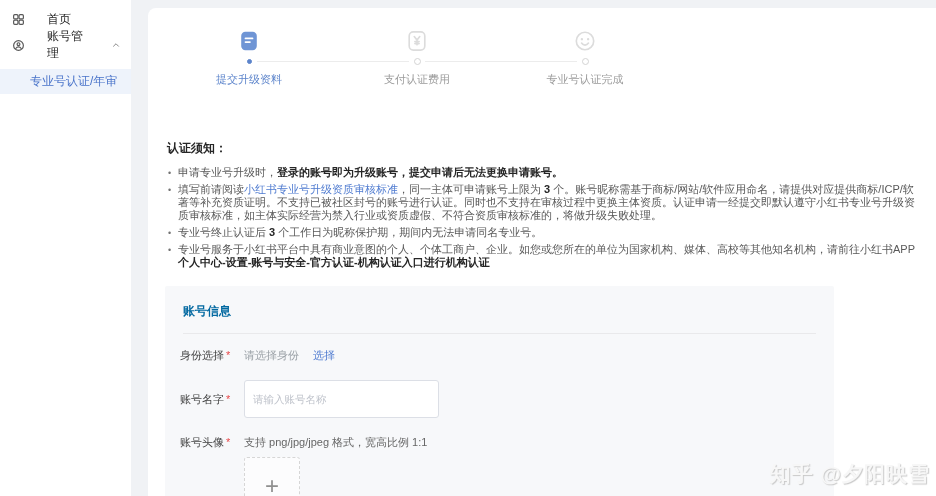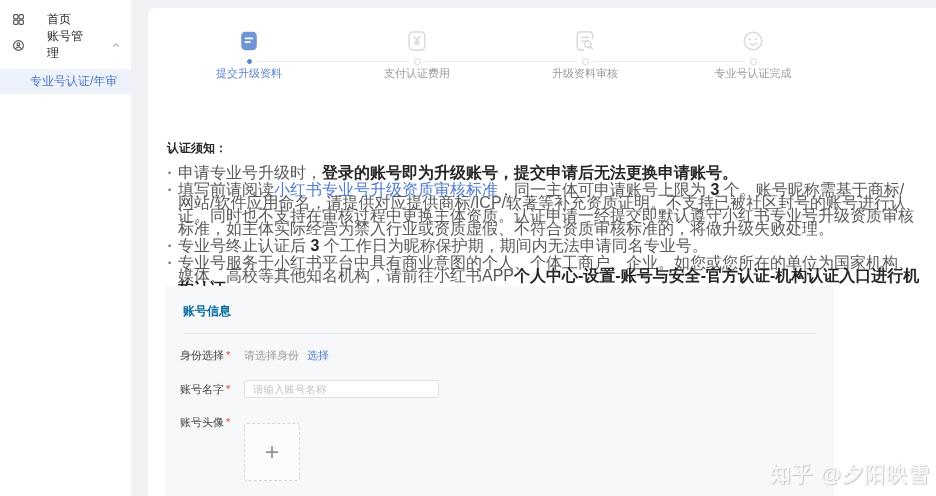--- a/index.html
+++ b/index.html
@@ -41,29 +41,29 @@
   .dotrow {
     position:relative; width:100%; height:9px; margin-top:5px;
     display:flex; align-items:center; justify-content:center;
   }
   .line-l,.line-r { position:absolute; top:4px; height:1px; background:#ececec; width:calc(50% - 8px); }
   .line-l { left:0; } .line-r { right:0; }
   .step:first-child .line-l { display:none; }
   .step:last-child .line-r { display:none; }
   .dot { width:7px; height:7px; border-radius:50%; background:#fff; border:1px solid #d4d4d4; }
   .step.active .dot { width:5px; height:5px; background:#5c84cb; border-color:#5c84cb; }
-  .s-label { margin-top:0; font-size:11px; color:#9b9b9b; }
+  .s-label { margin-top:6px; font-size:11px; color:#9b9b9b; }
   .step.active .s-label { color:#5c84cb; }
 
   
   .notice { position:absolute; left:19px; top:132px; width:753px; }
   .notice-title { font-size:12px; font-weight:bold; color:#262626; }
   .notice ul { list-style:none; margin-top:9px; padding-left:11px; }
   .notice li {
-    position:relative; font-size:16px; line-height:13px;
+    position:relative; font-size:11px; line-height:13px;
     color:#595959; margin-bottom:4px;
   }
   .notice li::before {
     content:"•"; position:absolute; left:-10px; top:1px;
     font-size:9px; color:#737373;
   }
   .t-strong { color:#262626; font-weight:bold; }
   .t-link { color:#4f7bd0; text-decoration:none; cursor:pointer; }
 
   
@@ -72,23 +72,23 @@
     background:#f7f8fa; border-radius:2px;
   }
   .panel-title { padding:17px 18px 13px; font-size:12px; font-weight:bold; color:#0369a1; }
   .panel-divider { margin:0 18px; height:1px; background:#e9e9eb; }
   .form { padding:14px 0 0 15px; font-size:11px; }
   .form-row { display:flex; align-items:center; margin-bottom:17px; }
   .form-row.top { align-items:flex-start; }
   .f-label { width:56px; flex:none; color:#434343; }
   .req { color:#e84749; font-style:normal; margin-left:2px; font-size:11px; }
   .f-value { color:#9aa0a6; margin-left:8px; }
-  .f-action { margin-left:8px; color:#4f7bd0; cursor:pointer; }
+  .f-action { margin-left:14px; color:#4f7bd0; cursor:pointer; }
   .f-input {
-    margin-left:8px; width:195px; height:18px; padding:0 8px;
+    margin-left:8px; width:195px; height:38px; padding:0 8px;
     border:1px solid #dcdfe6; border-radius:3px; background:#fff;
     font-size:10.5px; color:#333; outline:none;
     font-family:"Liberation Sans","DejaVu Sans",sans-serif;
   }
   .f-input::placeholder { color:#c0c4cc; }
   .avatar-col { margin-left:8px; display:flex; flex-direction:column; }
   .f-hint { color:#666; line-height:13px; margin-top:1px; }
   .upload-box {
     margin-top:8px; width:56px; height:58px;
     border:1px dashed #d6d6d6; border-radius:3px; background:#fcfcfd;
@@ -168,36 +168,20 @@
         <div class="dotrow">
           <span class="line-l"></span>
           <span class="dot"></span>
           <span class="line-r"></span>
         </div>
         <span class="s-label">支付认证费用</span>
       </div>
       <div class="step">
         <span class="s-icon icon">
           <svg width="22" height="22" viewBox="0 0 24 24" fill="none" stroke="#dcdcdc" stroke-width="1.8">
-            <path d="M20.5 10V6.5c0-2.5-1.5-4.5-4.5-4.5H8C5 2 3.5 4 3.5 6.5v11C3.5 20 5 22 8 22h3"></path>
-            <path d="M8 8h8M8 12h4" stroke-linecap="round"></path>
-            <circle cx="15" cy="15.5" r="3.6"></circle>
-            <path d="M17.6 18.2l2.6 2.6" stroke-linecap="round"></path>
-          </svg>
-        </span>
-        <div class="dotrow">
-          <span class="line-l"></span>
-          <span class="dot"></span>
-          <span class="line-r"></span>
-        </div>
-        <span class="s-label">升级资料审核</span>
-      </div>
-      <div class="step">
-        <span class="s-icon icon">
-          <svg width="22" height="22" viewBox="0 0 24 24" fill="none" stroke="#dcdcdc" stroke-width="1.8">
             <circle cx="12" cy="12" r="9.5"></circle>
             <path d="M8.6 10h.01M15.4 10h.01" stroke-width="2.6" stroke-linecap="round"></path>
             <path d="M8.2 14.3c1.1 1.5 2.4 2.2 3.8 2.2s2.7-.7 3.8-2.2" stroke-linecap="round"></path>
           </svg>
         </span>
         <div class="dotrow">
           <span class="line-l"></span>
           <span class="dot"></span>
 
         </div>
@@ -233,20 +217,21 @@
             <span>账号名字</span><i class="req">*</i>
           </span>
           <input class="f-input" type="text" placeholder="请输入账号名称" style="">
         </div>
 
         <div class="form-row top">
           <span class="f-label">
             <span>账号头像</span><i class="req">*</i>
           </span>
           <span class="avatar-col">
+            <span class="f-hint">支持 png/jpg/jpeg 格式，宽高比例 1:1</span>
             <span class="upload-box">
               <span class="plus">+</span>
             </span>
           </span>
         </div>
 
       </div>
     </section>
 
     <div class="watermark">知乎 @夕阳映雪</div>

